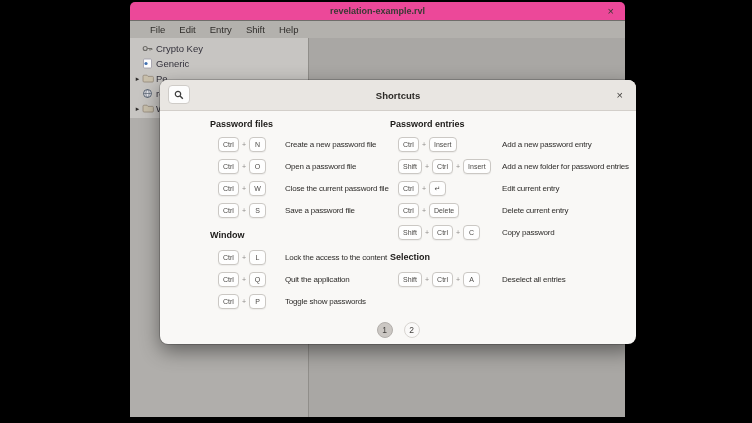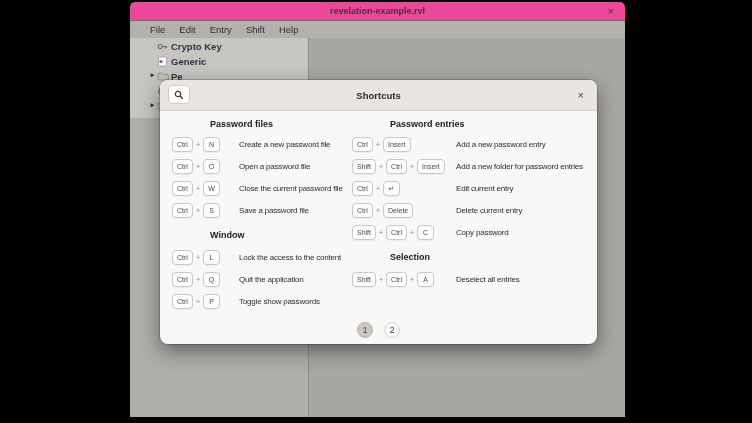--- a/index.html
+++ b/index.html
@@ -24,28 +24,28 @@
     height:17px;background:#b3b1ad;display:flex;align-items:center;
     font-size:9.5px;color:#302e2b;padding-left:13px;
   }
   .menu-item{padding:0 7px;cursor:default;}
   .content{position:absolute;left:0;top:36px;bottom:0;right:0;background:#a9a7a4;}
   .left-pane{
     position:absolute;left:0;top:0;bottom:0;width:178px;background:#b0aeab;
     border-right:1px solid #908e8a;
   }
   .tree{background:#c7c5c2;padding:3px 0 2px 0;}
-  .tree-row{height:15px;display:flex;align-items:flex-start;padding-left:18px;
-    font-size:9.5px;color:#33313b;white-space:nowrap;font-weight:bold;}
+  .tree-row{height:15px;display:flex;align-items:center;padding-left:3px;
+    font-size:9.5px;color:#33313b;white-space:nowrap;}
   .expander{width:9px;font-size:7px;color:#2e2c2a;text-align:center;flex-shrink:0;}
   .tree-icon{width:13px;height:11px;flex-shrink:0;display:inline-flex;align-items:center;}
   .tree-label{margin-left:1px;}
   
   .dialog{
-    position:absolute;left:160px;top:80px;width:437px;height:264px;
+    position:absolute;left:160px;top:80px;width:476px;height:264px;
     background:#f9f8f6;border-radius:8px;
     box-shadow:0 7px 20px rgba(0,0,0,.45), 0 0 0 1px rgba(0,0,0,.18);
   }
   .dialog-header{
     height:30px;background:#e9e6e2;border-bottom:1px solid #d3cfca;
     border-radius:8px 8px 0 0;display:flex;align-items:center;position:relative;
   }
   .search-btn{
     position:absolute;left:8px;top:5px;width:22px;height:19px;
     background:#fdfdfd;border:1px solid #cfccc8;border-radius:4px;
@@ -55,21 +55,21 @@
   .dialog-close{
     position:absolute;right:13px;top:50%;transform:translateY(-50%);
     font-size:11px;color:#454340;line-height:1;cursor:default;
   }
   .dialog-body{position:absolute;left:0;right:0;top:31px;bottom:0;}
   .columns{display:flex;padding:6px 12px 0 12px;}
   .col-left{width:180px;flex-shrink:0;}
   .col-right{flex:1;min-width:0;}
   .section-title{font-size:9px;font-weight:bold;color:#1c1a18;margin:2px 0 4px 0;padding-left:38px;}
   .section + .section .section-title{margin-top:9px;margin-bottom:6px;}
-  .srow{display:flex;align-items:center;height:22px;}
+  .srow{display:flex;align-items:center;height:22px;margin-left:46px;}
   .keys{display:flex;align-items:center;gap:3px;flex-shrink:0;}
   .col-left .keys{width:62px;}
   .col-right .keys{width:99px;}
   .key{
     background:#fefefe;border:1px solid #cbc8c4;border-radius:4px;
     font-size:7px;color:#4c4a47;height:13px;line-height:13px;
     padding:0 4px;min-width:7px;text-align:center;
     box-shadow:0 1px 1px rgba(0,0,0,.05);
   }
   .plus{font-size:7px;color:#8d8b88;}

